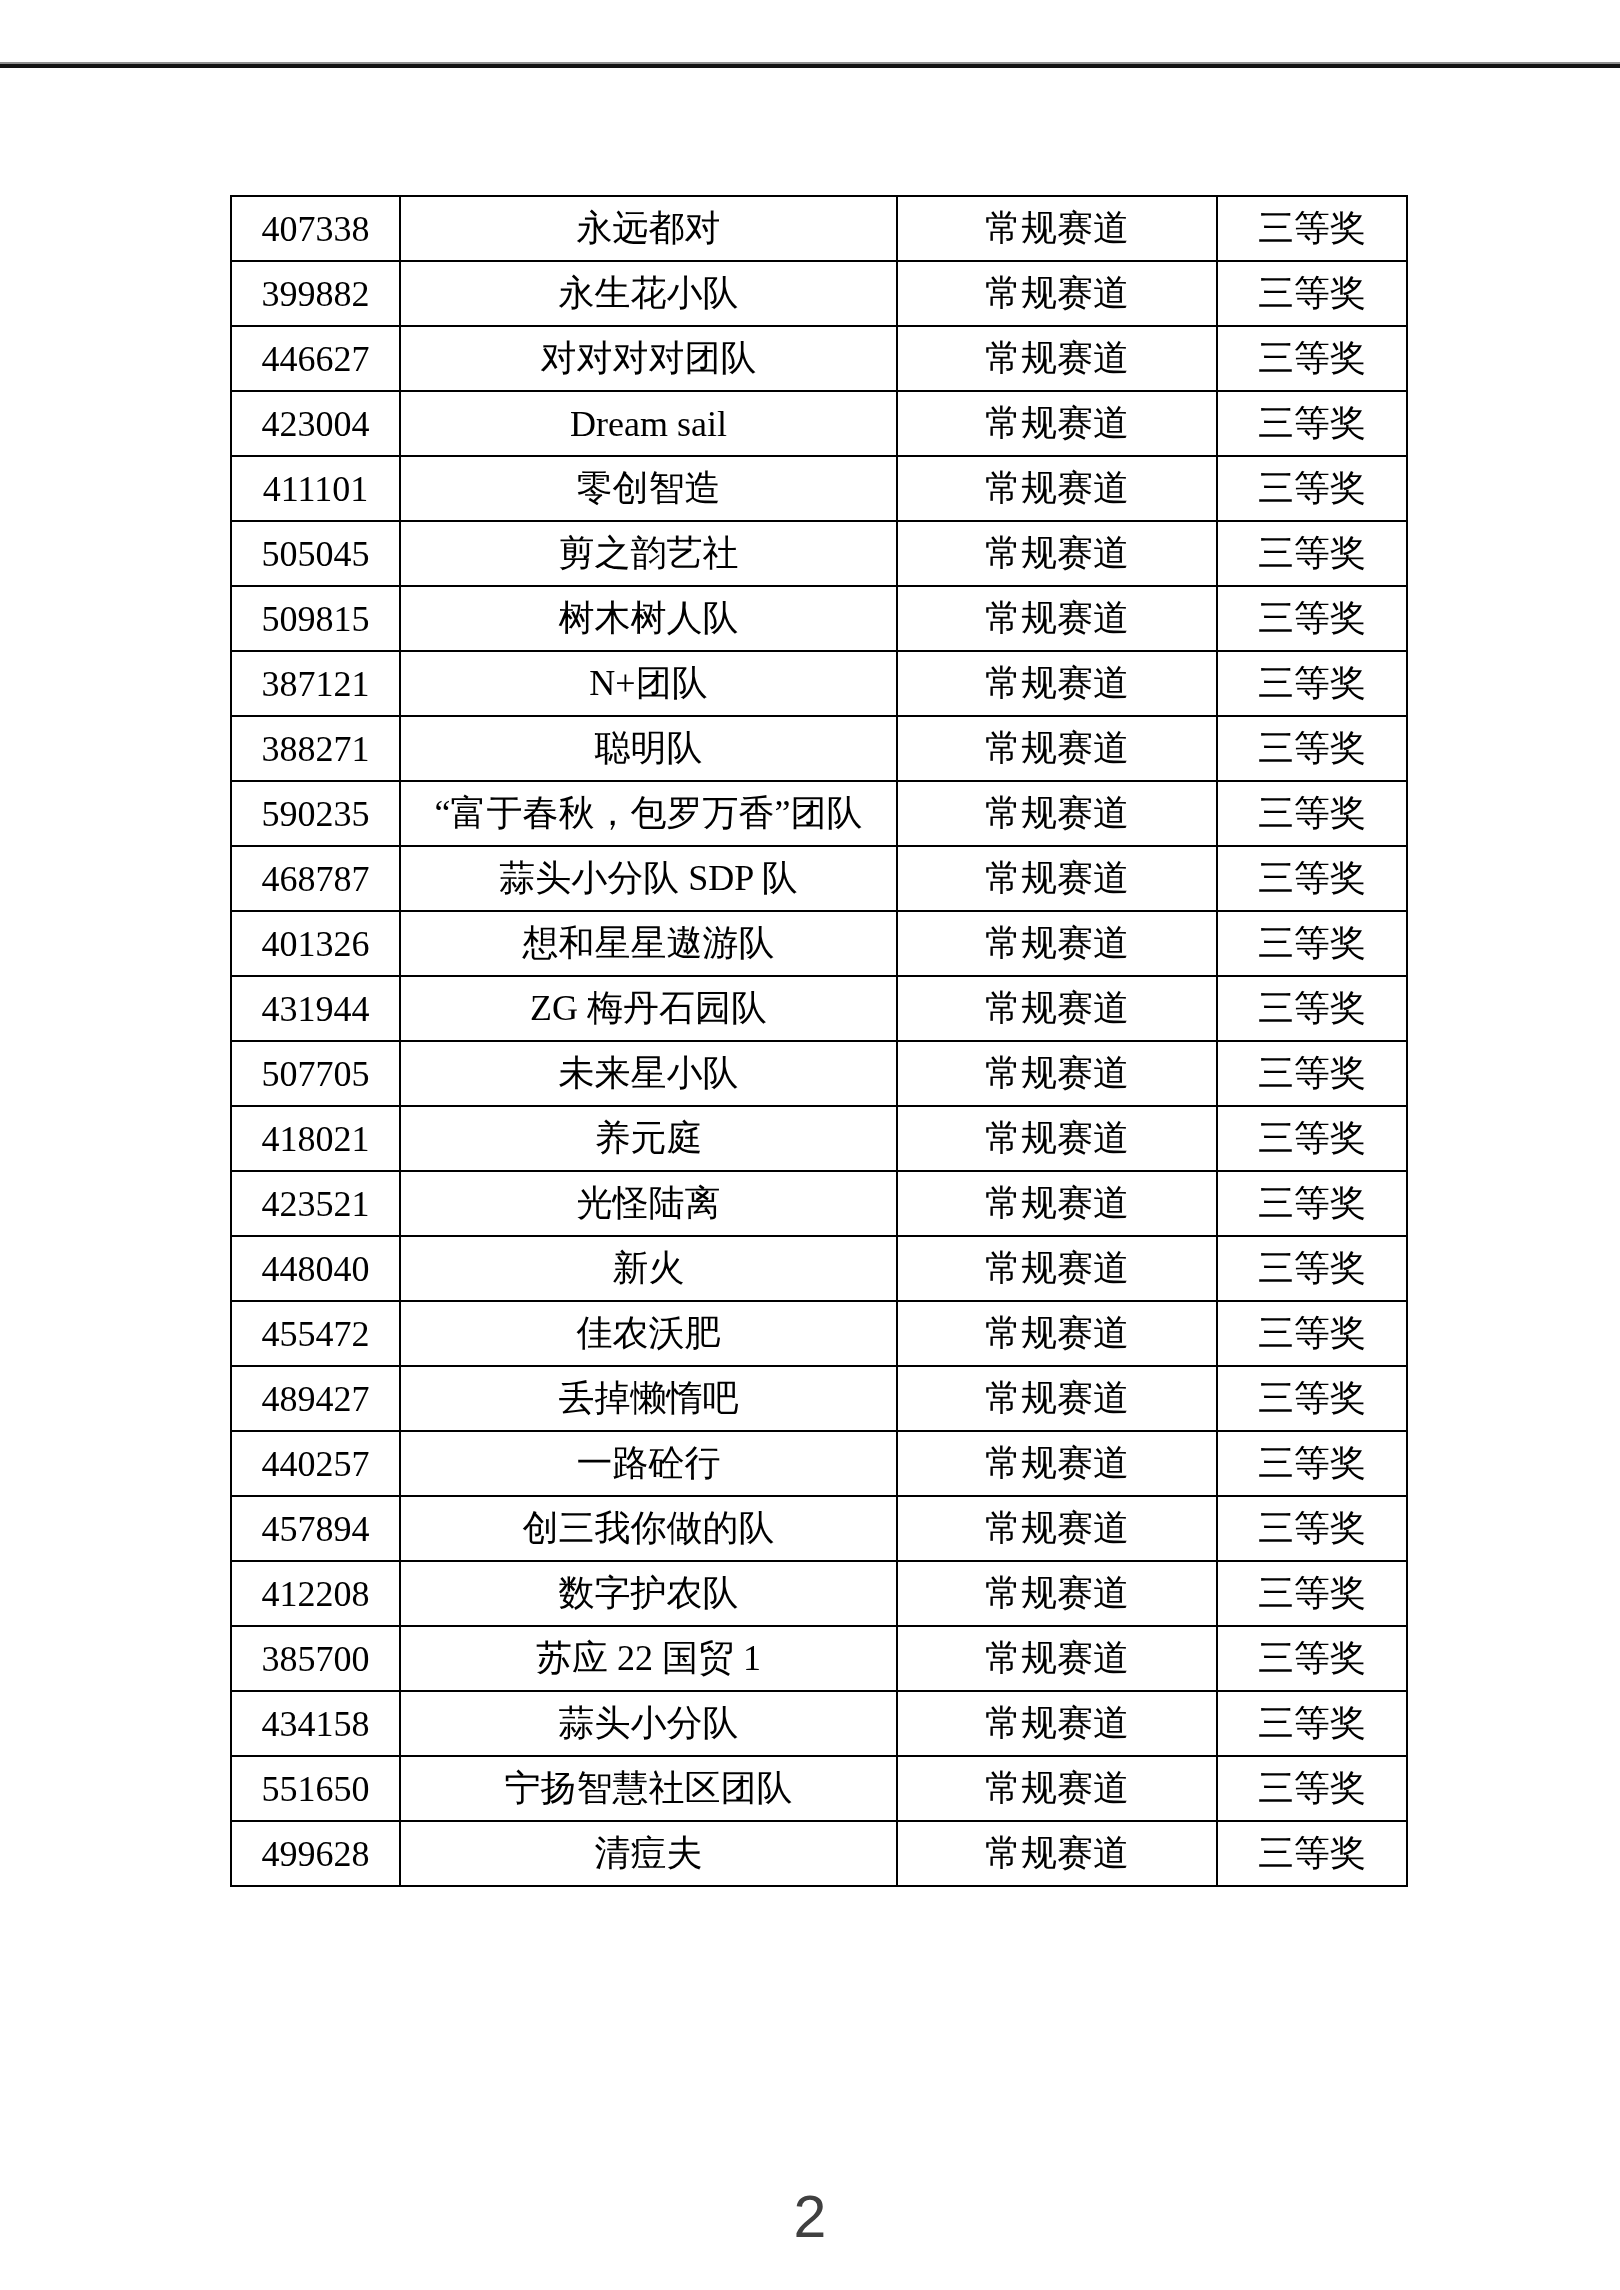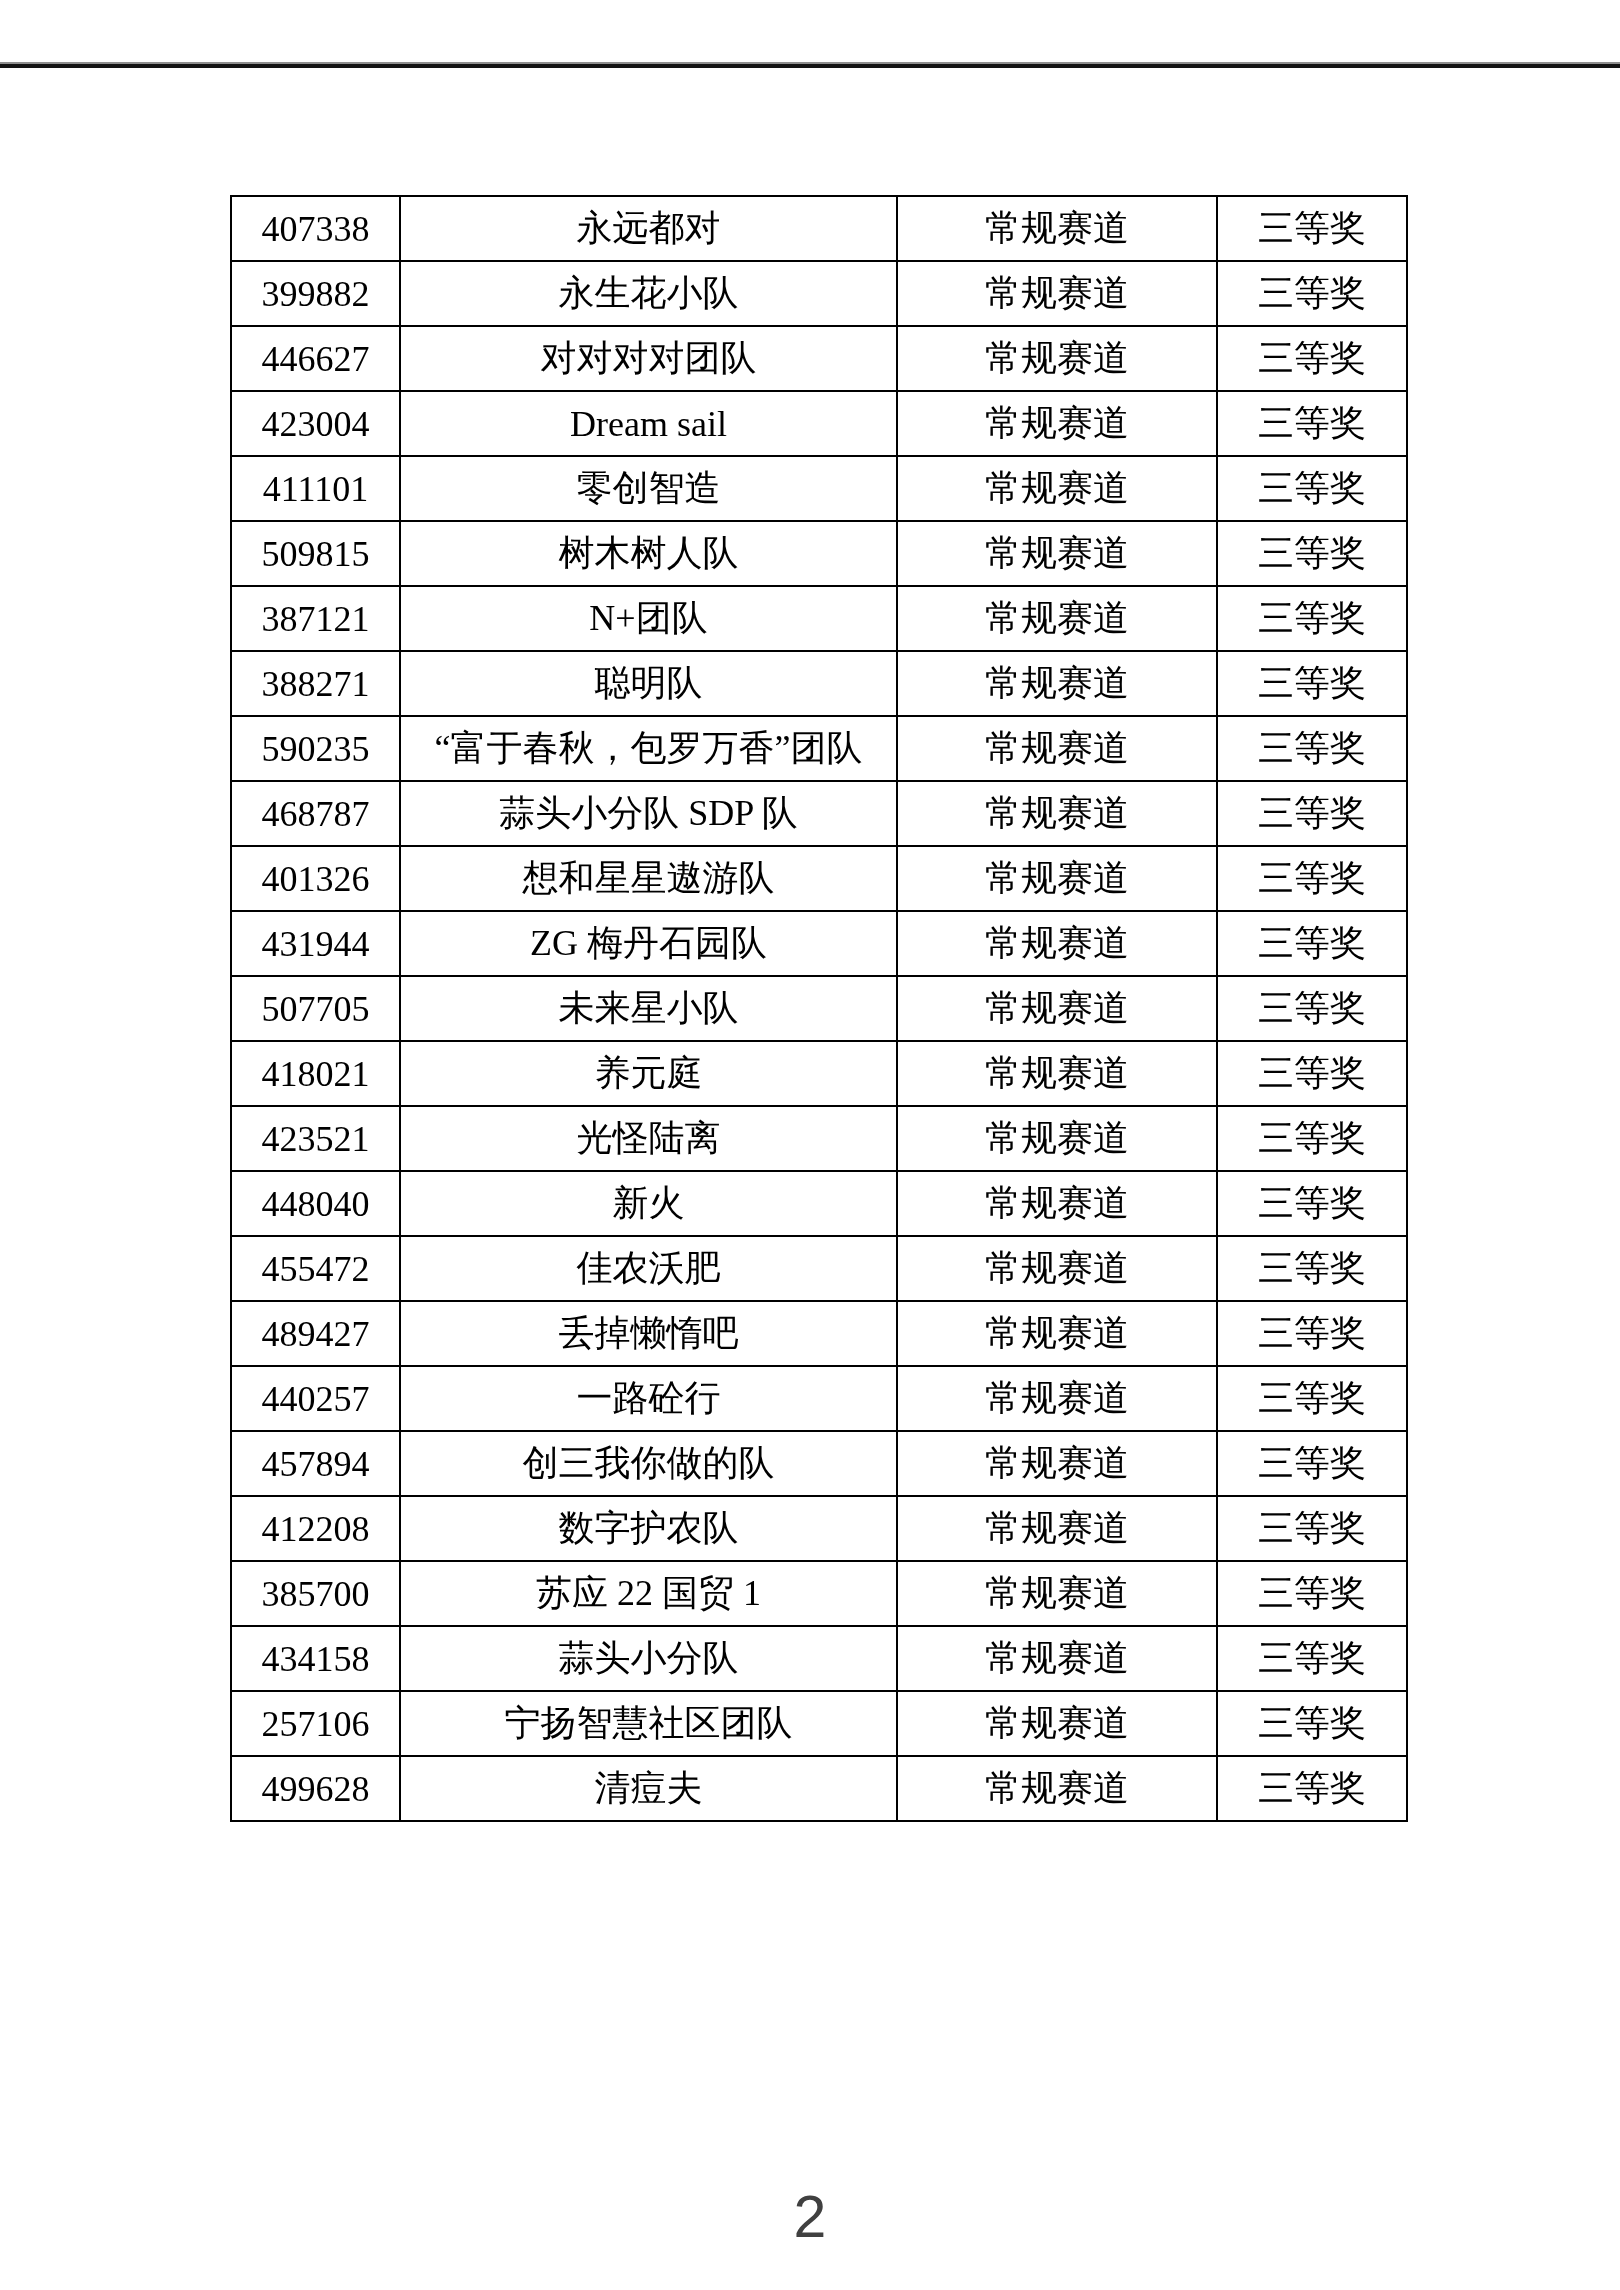--- a/index.html
+++ b/index.html
@@ -103,20 +103,26 @@
           <td>常规赛道</td>
           <td>三等奖</td>
         </tr>
         <tr>
           <td>411101</td>
           <td>零创智造</td>
           <td>常规赛道</td>
           <td>三等奖</td>
         </tr>
         <tr>
+          <td>505045</td>
+          <td>剪之韵艺社</td>
+          <td>常规赛道</td>
+          <td>三等奖</td>
+        </tr>
+        <tr>
           <td>509815</td>
           <td>树木树人队</td>
           <td>常规赛道</td>
           <td>三等奖</td>
         </tr>
         <tr>
           <td>387121</td>
           <td>N+团队</td>
           <td>常规赛道</td>
           <td>三等奖</td>
@@ -211,21 +217,21 @@
           <td>常规赛道</td>
           <td>三等奖</td>
         </tr>
         <tr>
           <td>434158</td>
           <td>蒜头小分队</td>
           <td>常规赛道</td>
           <td>三等奖</td>
         </tr>
         <tr>
-          <td>257106</td>
+          <td>551650</td>
           <td>宁扬智慧社区团队</td>
           <td>常规赛道</td>
           <td>三等奖</td>
         </tr>
         <tr>
           <td>499628</td>
           <td>清痘夫</td>
           <td>常规赛道</td>
           <td>三等奖</td>
         </tr>

